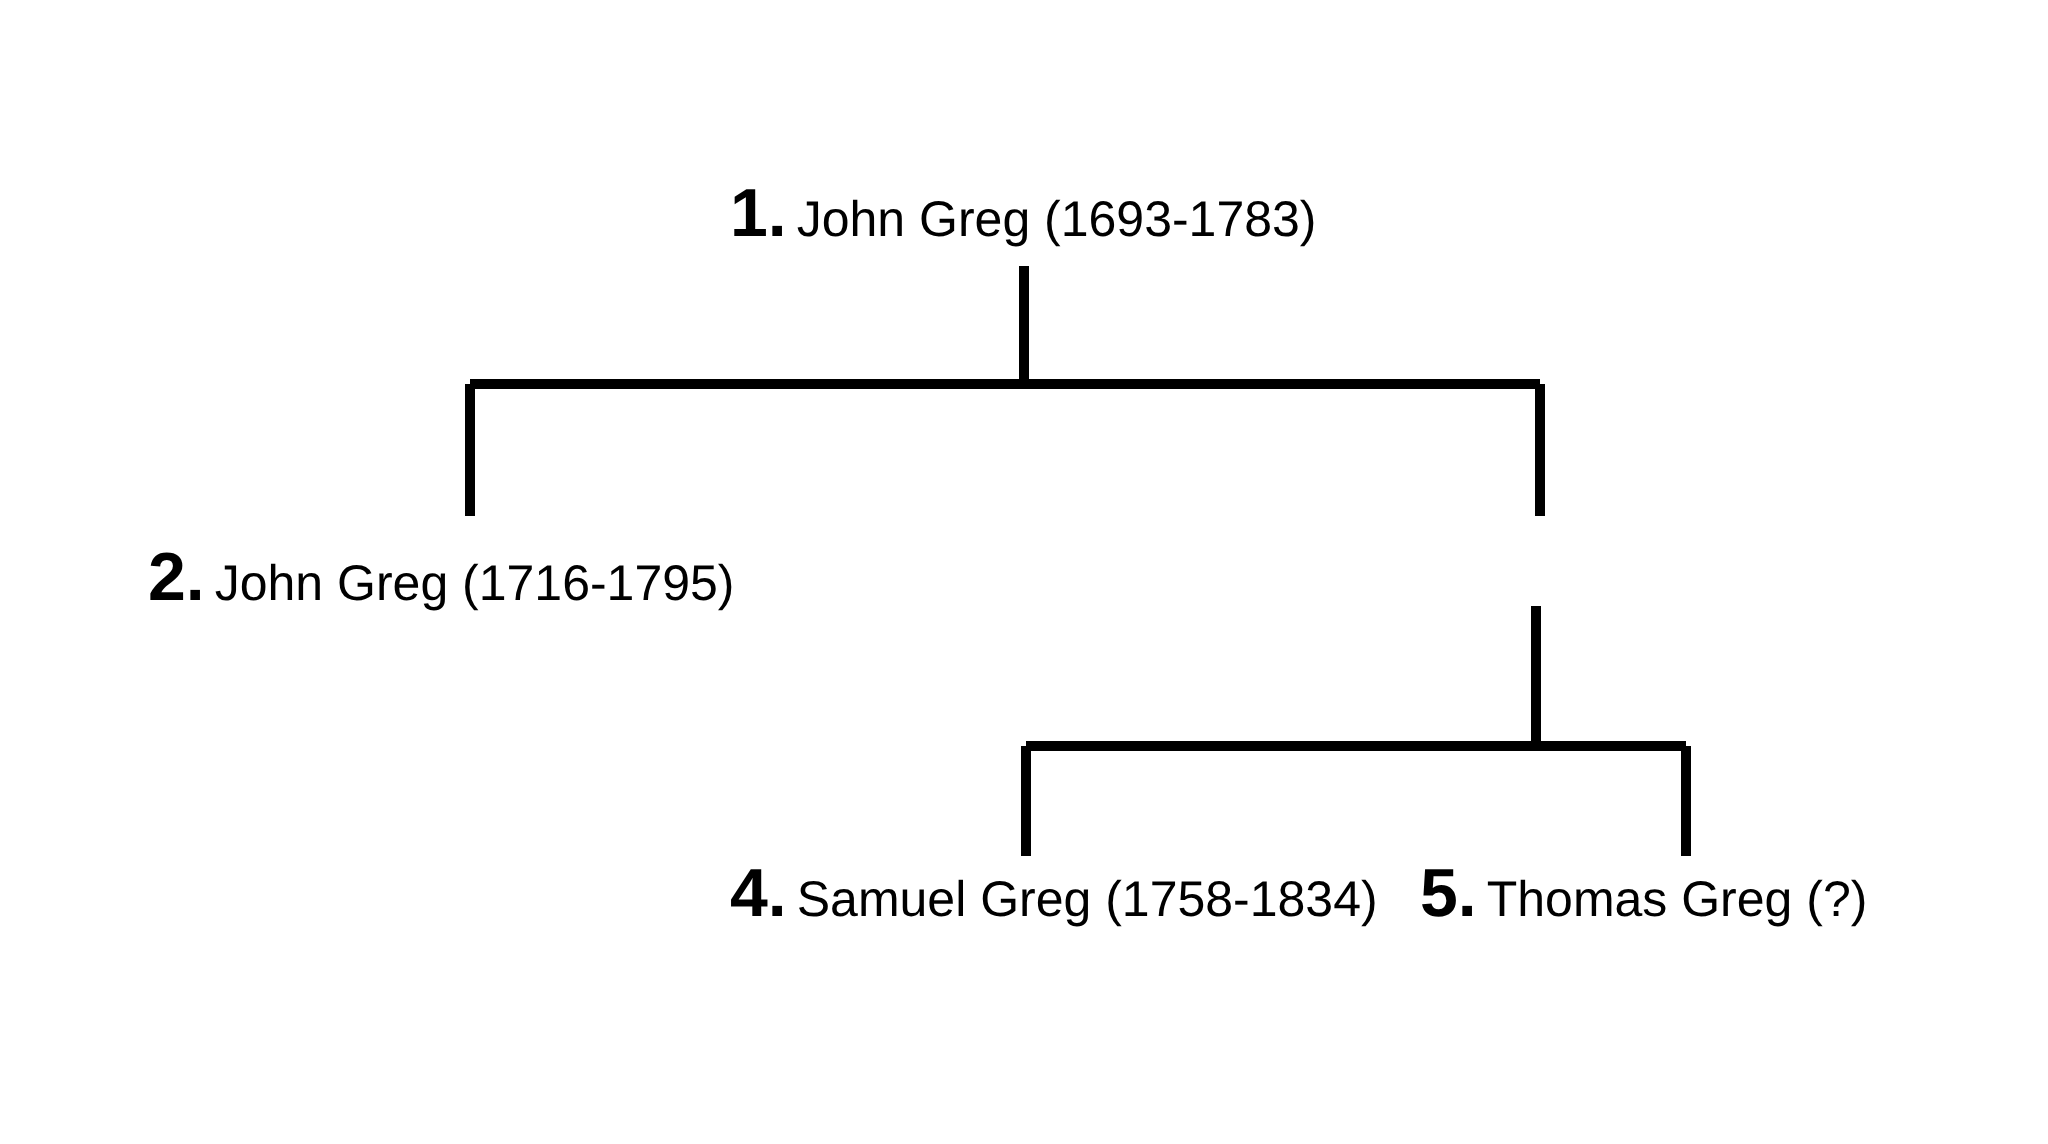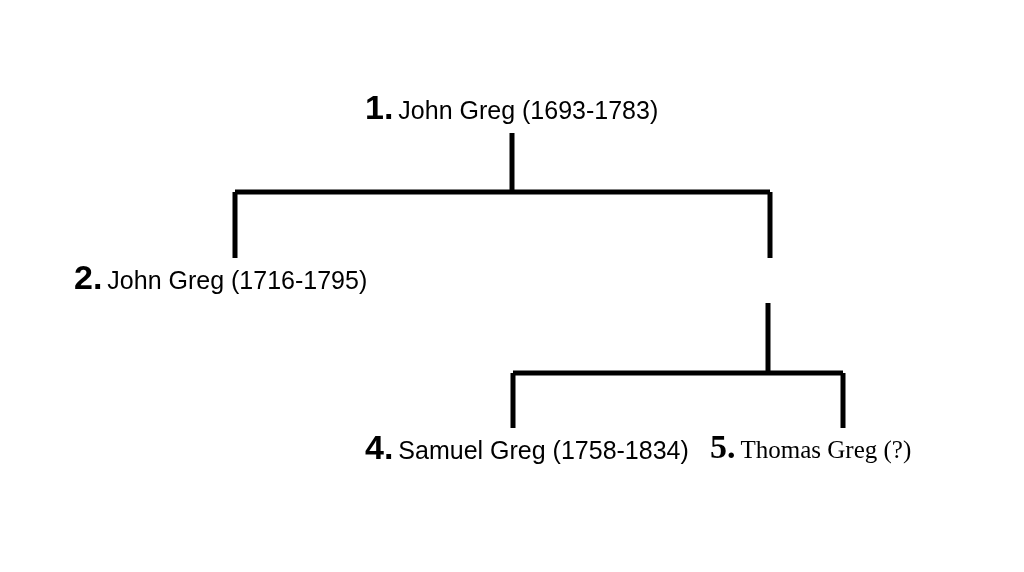--- a/index.html
+++ b/index.html
@@ -38,24 +38,24 @@
     vertical-align: baseline;
   }
   .node-name {
     font-size: 25px;
     font-weight: normal;
     vertical-align: baseline;
     margin-left: 5px;
   }
   
   #node-1 { left: 365px; top: 90px; }
-  #node-2 { left: 74px;  top: 260px; }
+  #node-2 { left: 74px;  top: 272px; }
   #node-3 { left: 612px; top: 260px; }
   #node-4 { left: 365px; top: 430px; }
-  #node-5 { left: 710px; top: 430px; font-family: Liberation Serif, serif; }
+  #node-5 { left: 710px; top: 430px; }
 </style>
 </head>
 <body>
 
 <div id="canvas">
 
   <svg id="connectors" viewBox="0 0 1024 572">
     <g stroke="#000000" stroke-width="5" stroke-linecap="butt" fill="none">
 
       <line x1="512" y1="133" x2="512" y2="192"></line>

